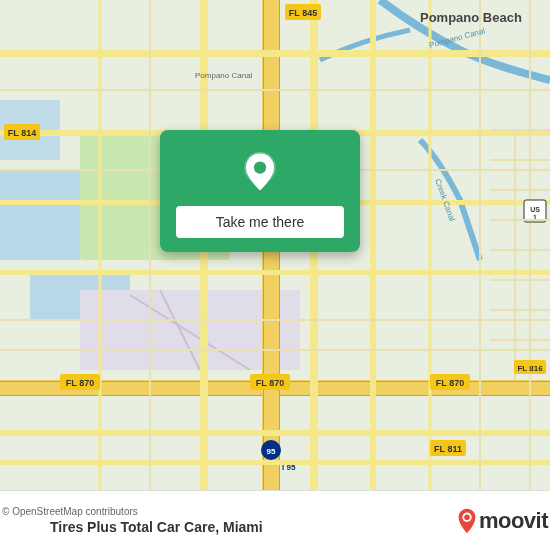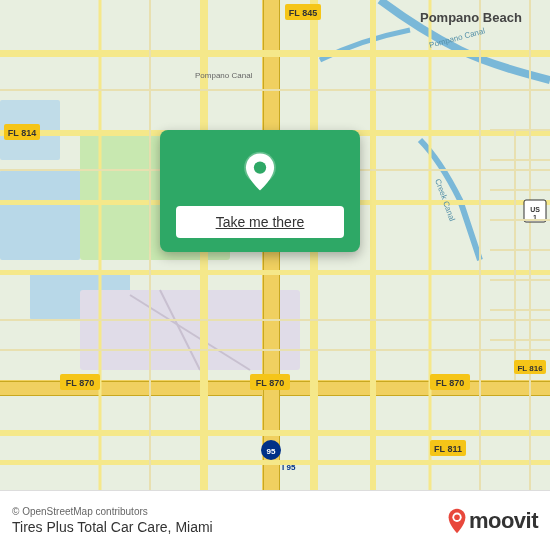--- a/index.html
+++ b/index.html
@@ -51,50 +51,50 @@
       background-color: white;
       color: #333;
       border: none;
       border-radius: 4px;
       padding: 8px 20px;
       font-size: 14px;
       font-weight: 500;
       cursor: pointer;
       width: 100%;
       text-align: center;
-      text-decoration: underline;
     }
 
     
     #bottom-bar {
       width: 550px;
       height: 60px;
       background-color: white;
       display: flex;
       align-items: center;
       justify-content: space-between;
-      padding: 0 12px;
+      padding: 0 2px;
       border-top: 1px solid #ddd;
     }
 
     #attribution-and-title {
       display: flex;
       flex-direction: column;
     }
 
     #attribution {
       font-size: 10px;
       color: #666;
     }
 
     #place-title {
       font-size: 14px;
       color: #333;
-      font-weight: 400;
+      font-weight: 700;
       margin-top: 2px;
+      margin-left: 48px;
     }
 
     #moovit-logo {
       display: flex;
       align-items: center;
     }
 
     #moovit-pin {
       width: 24px;
       height: 28px;

